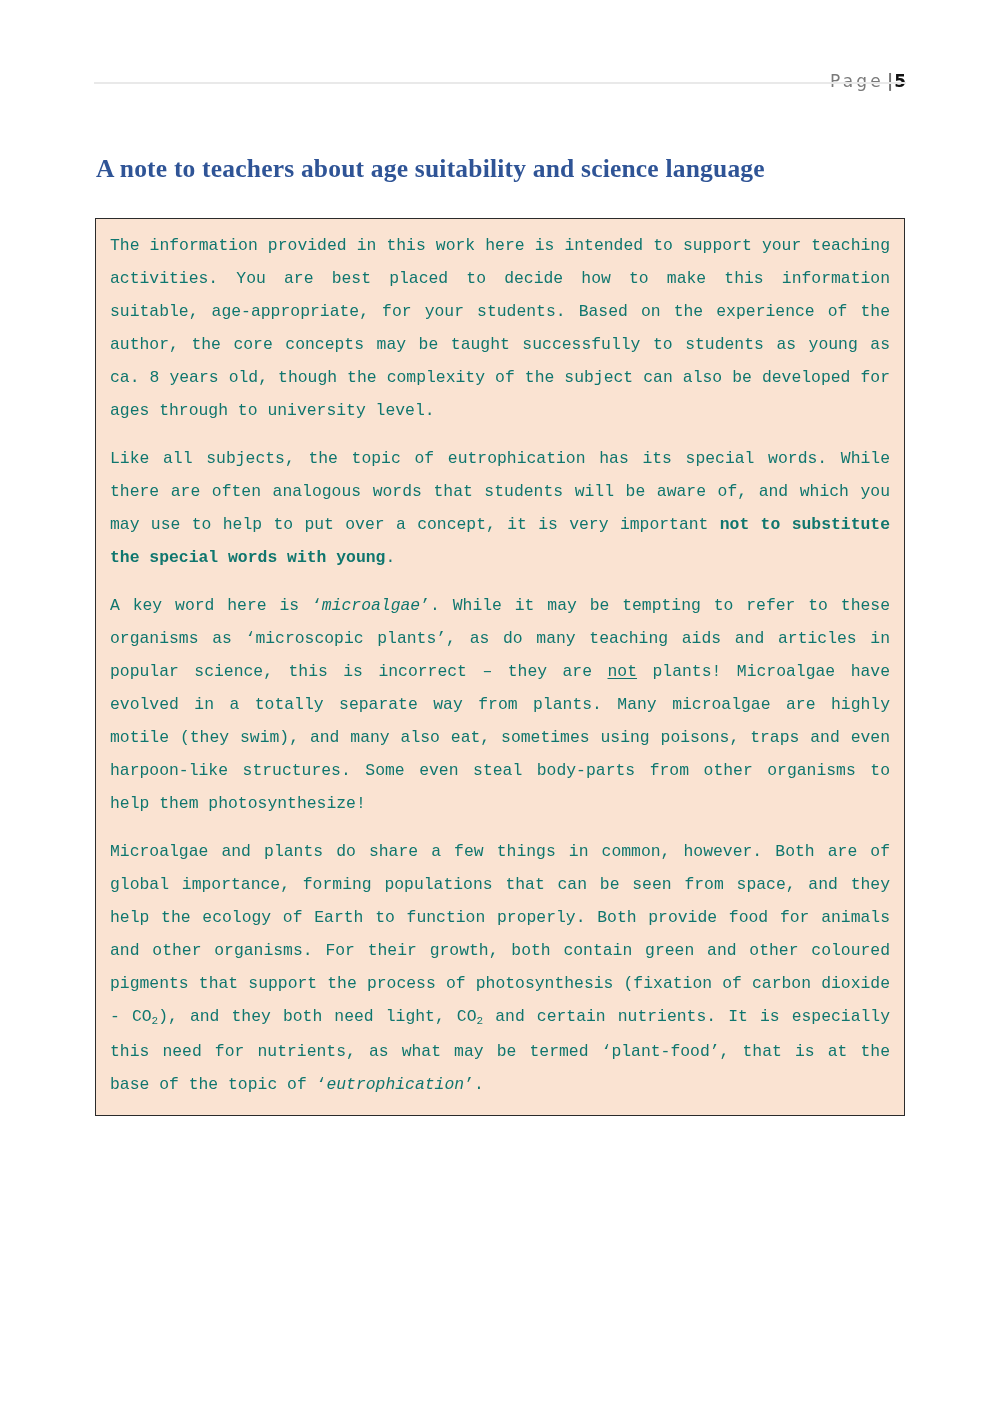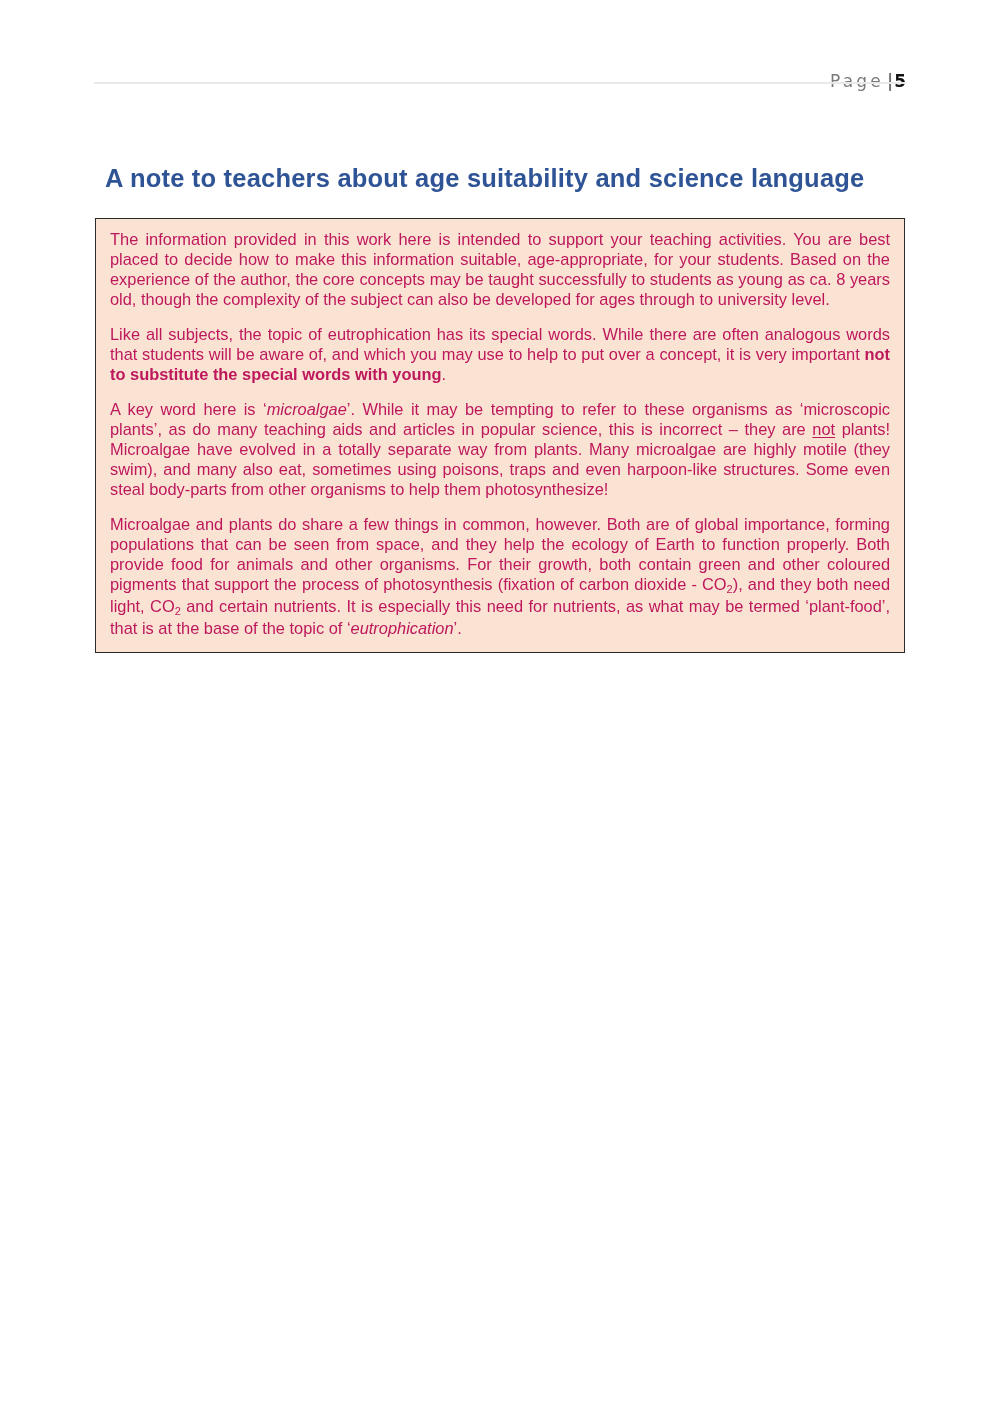--- a/index.html
+++ b/index.html
@@ -62,22 +62,22 @@
     height: 2px;
     background: #e9e9e9;
   }
 
   
   .doc-heading {
     position: absolute;
     left: 96px;
     top: 152px;
     width: 812px;
-    margin: 9px;
-    font-family: Liberation Sans, sans-serif;
+    margin: 0;
+    font-family: Liberation Serif, serif;
     font-size: 25.5px;
     font-weight: bold;
     line-height: 34px;
     color: #2f5496;
     letter-spacing: 0.2px;
     text-align: left;
   }
 
   
   .note-box {
@@ -85,24 +85,24 @@
     left: 95px;
     top: 218px;
     width: 810px;
     box-sizing: border-box;
     background: #fae3d2;
     border: 1.6px solid #2b2b2b;
     padding: 10px 14px 12px 14px;
   }
   .note-box p {
     margin: 0 0 15px 0;
-    font-family: Liberation Sans, sans-serif;
+    font-family: Liberation Mono, monospace;
     font-size: 16.4px;
-    line-height: 20px;
-    color: #be185d;
+    line-height: 33px;
+    color: #0f766e;
     text-align: justify;
     text-justify: inter-word;
     hyphens: none;
   }
   .note-box p:last-child {
     margin-bottom: 2px;
   }
   .note-box b { font-weight: bold; }
   .note-box i { font-style: italic; }
   .note-box u { text-decoration: underline; text-underline-offset: 2px; }

